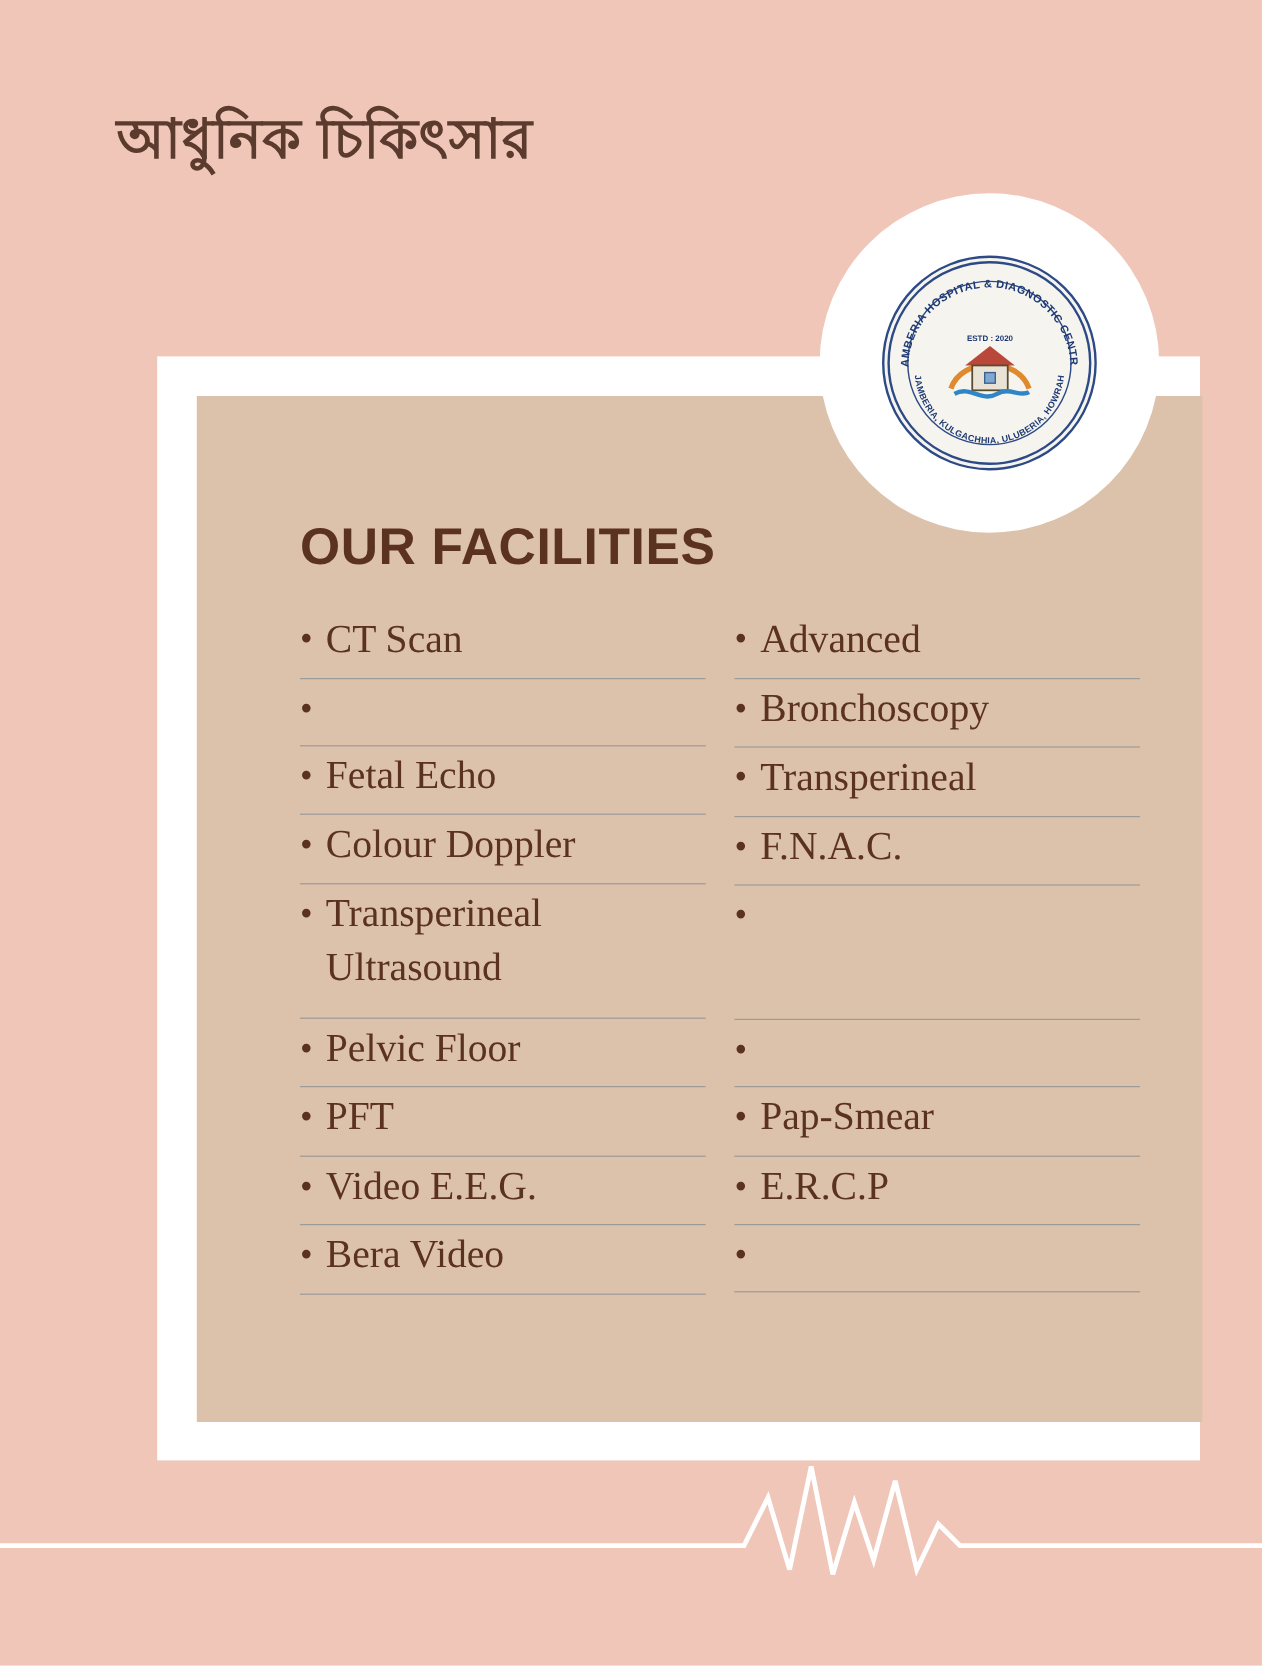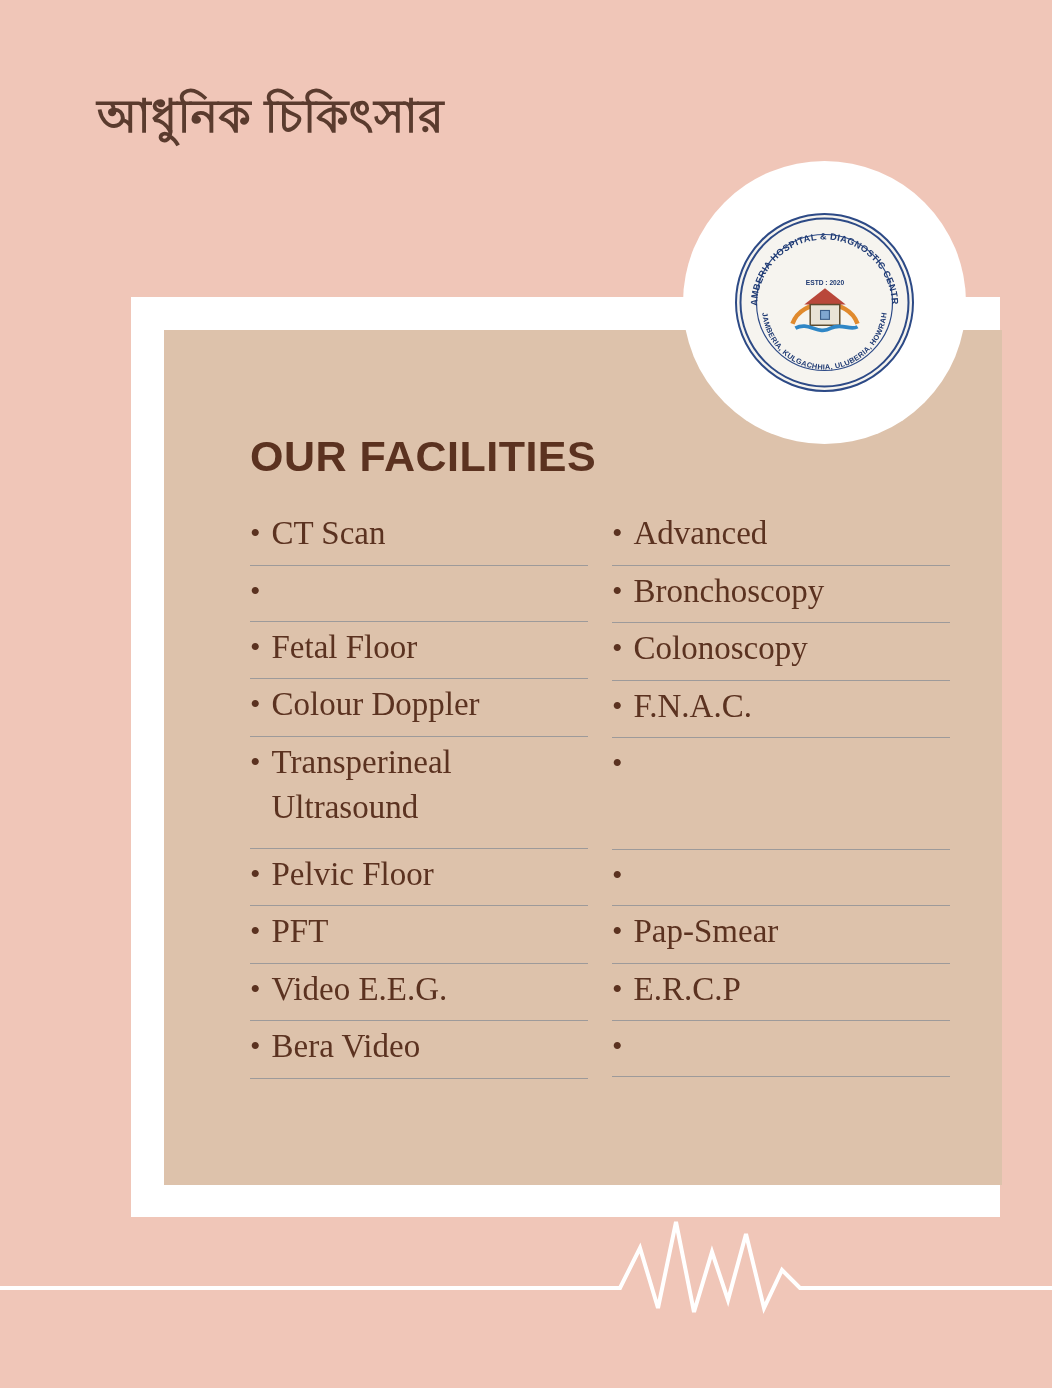--- a/index.html
+++ b/index.html
@@ -194,21 +194,21 @@
   <div class="col left">
     <div class="item">
       <span class="bullet">•</span>
       <span class="text">CT Scan</span>
     </div>
     <div class="item">
       <span class="bullet">•</span>
     </div>
     <div class="item">
       <span class="bullet">•</span>
-      <span class="text">Fetal Floor</span>
+      <span class="text">Fetal Echo</span>
     </div>
     <div class="item">
       <span class="bullet">•</span>
       <span class="text">Colour Doppler</span>
     </div>
     <div class="item tall">
       <span class="bullet">•</span>
       <span class="text">Transperineal Ultrasound</span>
     </div>
     <div class="item">
@@ -233,21 +233,21 @@
     <div class="item">
       <span class="bullet">•</span>
       <span class="text">Advanced</span>
     </div>
     <div class="item">
       <span class="bullet">•</span>
       <span class="text">Bronchoscopy</span>
     </div>
     <div class="item">
       <span class="bullet">•</span>
-      <span class="text">Colonoscopy</span>
+      <span class="text">Transperineal</span>
     </div>
     <div class="item">
       <span class="bullet">•</span>
       <span class="text">F.N.A.C.</span>
     </div>
     <div class="item tall">
       <span class="bullet">•</span>
     </div>
     <div class="item">
       <span class="bullet">•</span>

